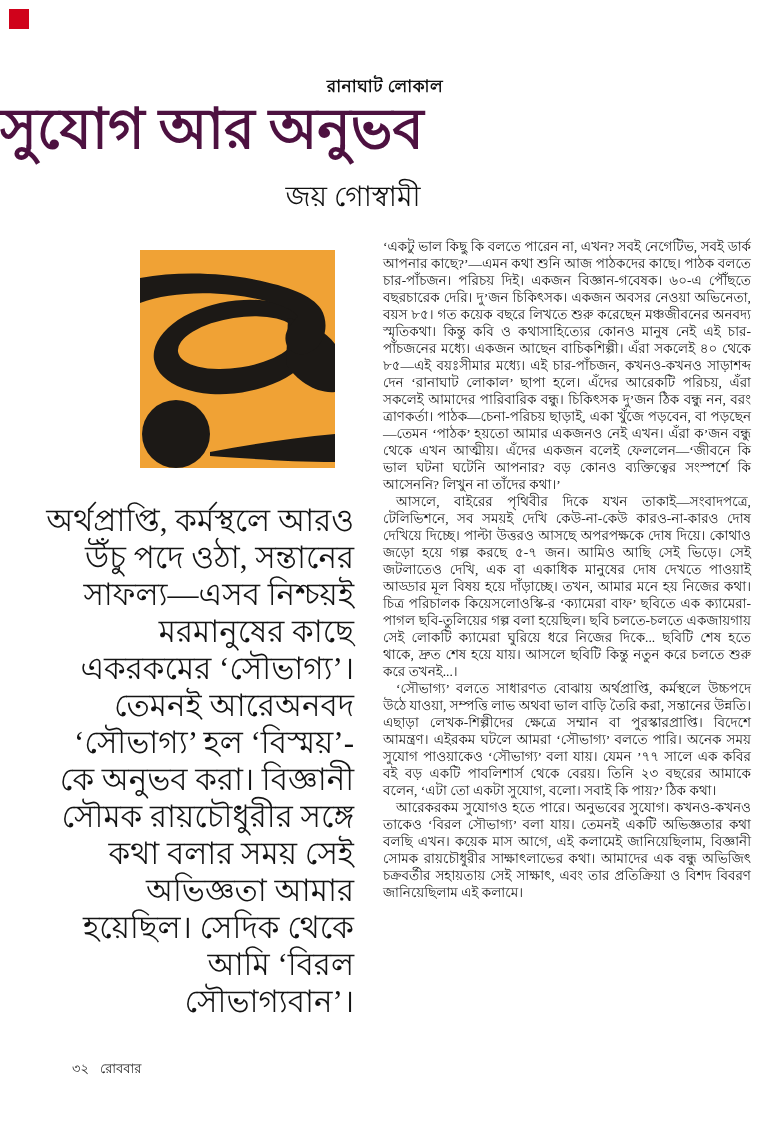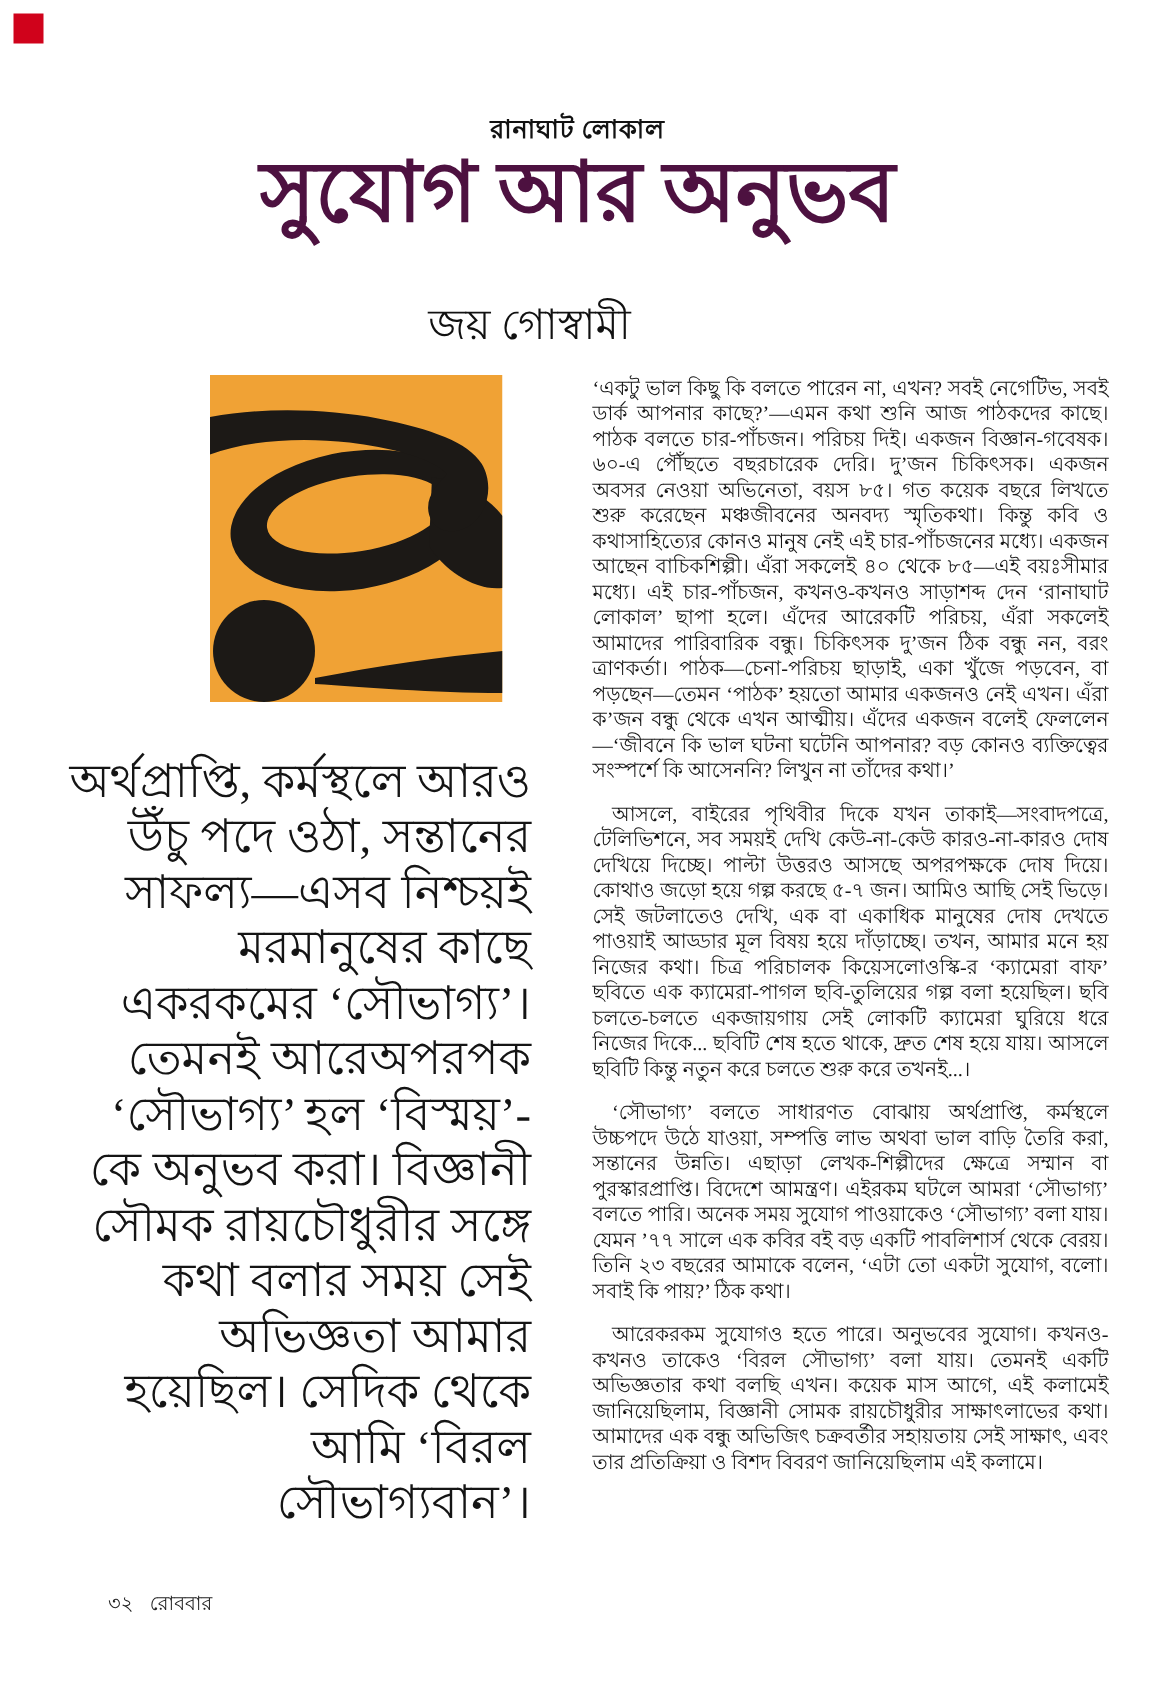--- a/index.html
+++ b/index.html
@@ -6,39 +6,39 @@
   .page{
     position:relative;width:770px;height:1136px;background:#ffffff;overflow:hidden;
     font-family:"Liberation Serif", serif;color:#1a1a1a;text-decoration:underline;
   }
   .red-mark{position:absolute;left:9px;top:9px;width:20px;height:20px;background:#d0021b;}
   .kicker{
     position:absolute;left:0;top:73px;width:770px;text-align:center;
     font-size:17px;font-weight:700;color:#121212;letter-spacing:.5px;
   }
   .title{
-    position:absolute;left:0;top:98px;width:770px;margin:0;text-align:center;
+    position:absolute;left:0;top:98px;width:770px;margin:0;
     font-size:56px;line-height:62px;font-weight:700;color:#4d1140;
   }
   .author{
-    position:absolute;left:0;top:195px;width:706px;text-align:center;
+    position:absolute;left:0;top:175px;width:706px;text-align:center;
     font-size:28px;color:#111111;
   }
   .artwork{position:absolute;left:140px;top:250px;width:195px;height:218px;}
   .artwork svg{display:block;width:100%;height:100%;}
   .pullquote{
     position:absolute;left:26px;top:502px;width:328px;
     font-size:31px;line-height:37px;text-align:right;white-space:pre-line;
     color:#141414;
   }
   .body-col{
     position:absolute;left:383px;top:238px;width:368px;
     font-size:13.5px;line-height:17px;text-align:justify;color:#161616;
   }
-  .body-col p{margin:12px;padding:0;}
+  .body-col p{margin:0;padding:0;}
   .body-col p.indent{text-indent:13px;}
   .footer{position:absolute;left:72px;top:1059px;font-size:13px;color:#222222;}
   .footer .pageno{margin-right:11px;}
 </style>
 </head>
 <body>
 
 <div class="page">
 
   <div class="red-mark"></div>
@@ -66,21 +66,21 @@
 
       <path d="M70,202 C112,194 152,188 195,184 L195,212 C148,212 103,208 70,206 Z" fill="#1c1916"></path>
     </svg>
   </div>
 
   <div class="pullquote">অর্থপ্রাপ্তি, কর্মস্থলে আরও
 উঁচু পদে ওঠা, সন্তানের
 সাফল্য—এসব নিশ্চয়ই
 মরমানুষের কাছে
 একরকমের ‘সৌভাগ্য’।
-তেমনই আরেঅপরপক
+তেমনই আরেঅনবদ
 ‘সৌভাগ্য’ হল ‘বিস্ময়’-
 কে অনুভব করা। বিজ্ঞানী
 সৌমক রায়চৌধুরীর সঙ্গে
 কথা বলার সময় সেই
 অভিজ্ঞতা আমার
 হয়েছিল। সেদিক থেকে
 আমি ‘বিরল
 সৌভাগ্যবান’।</div>
 
   <div class="body-col">

